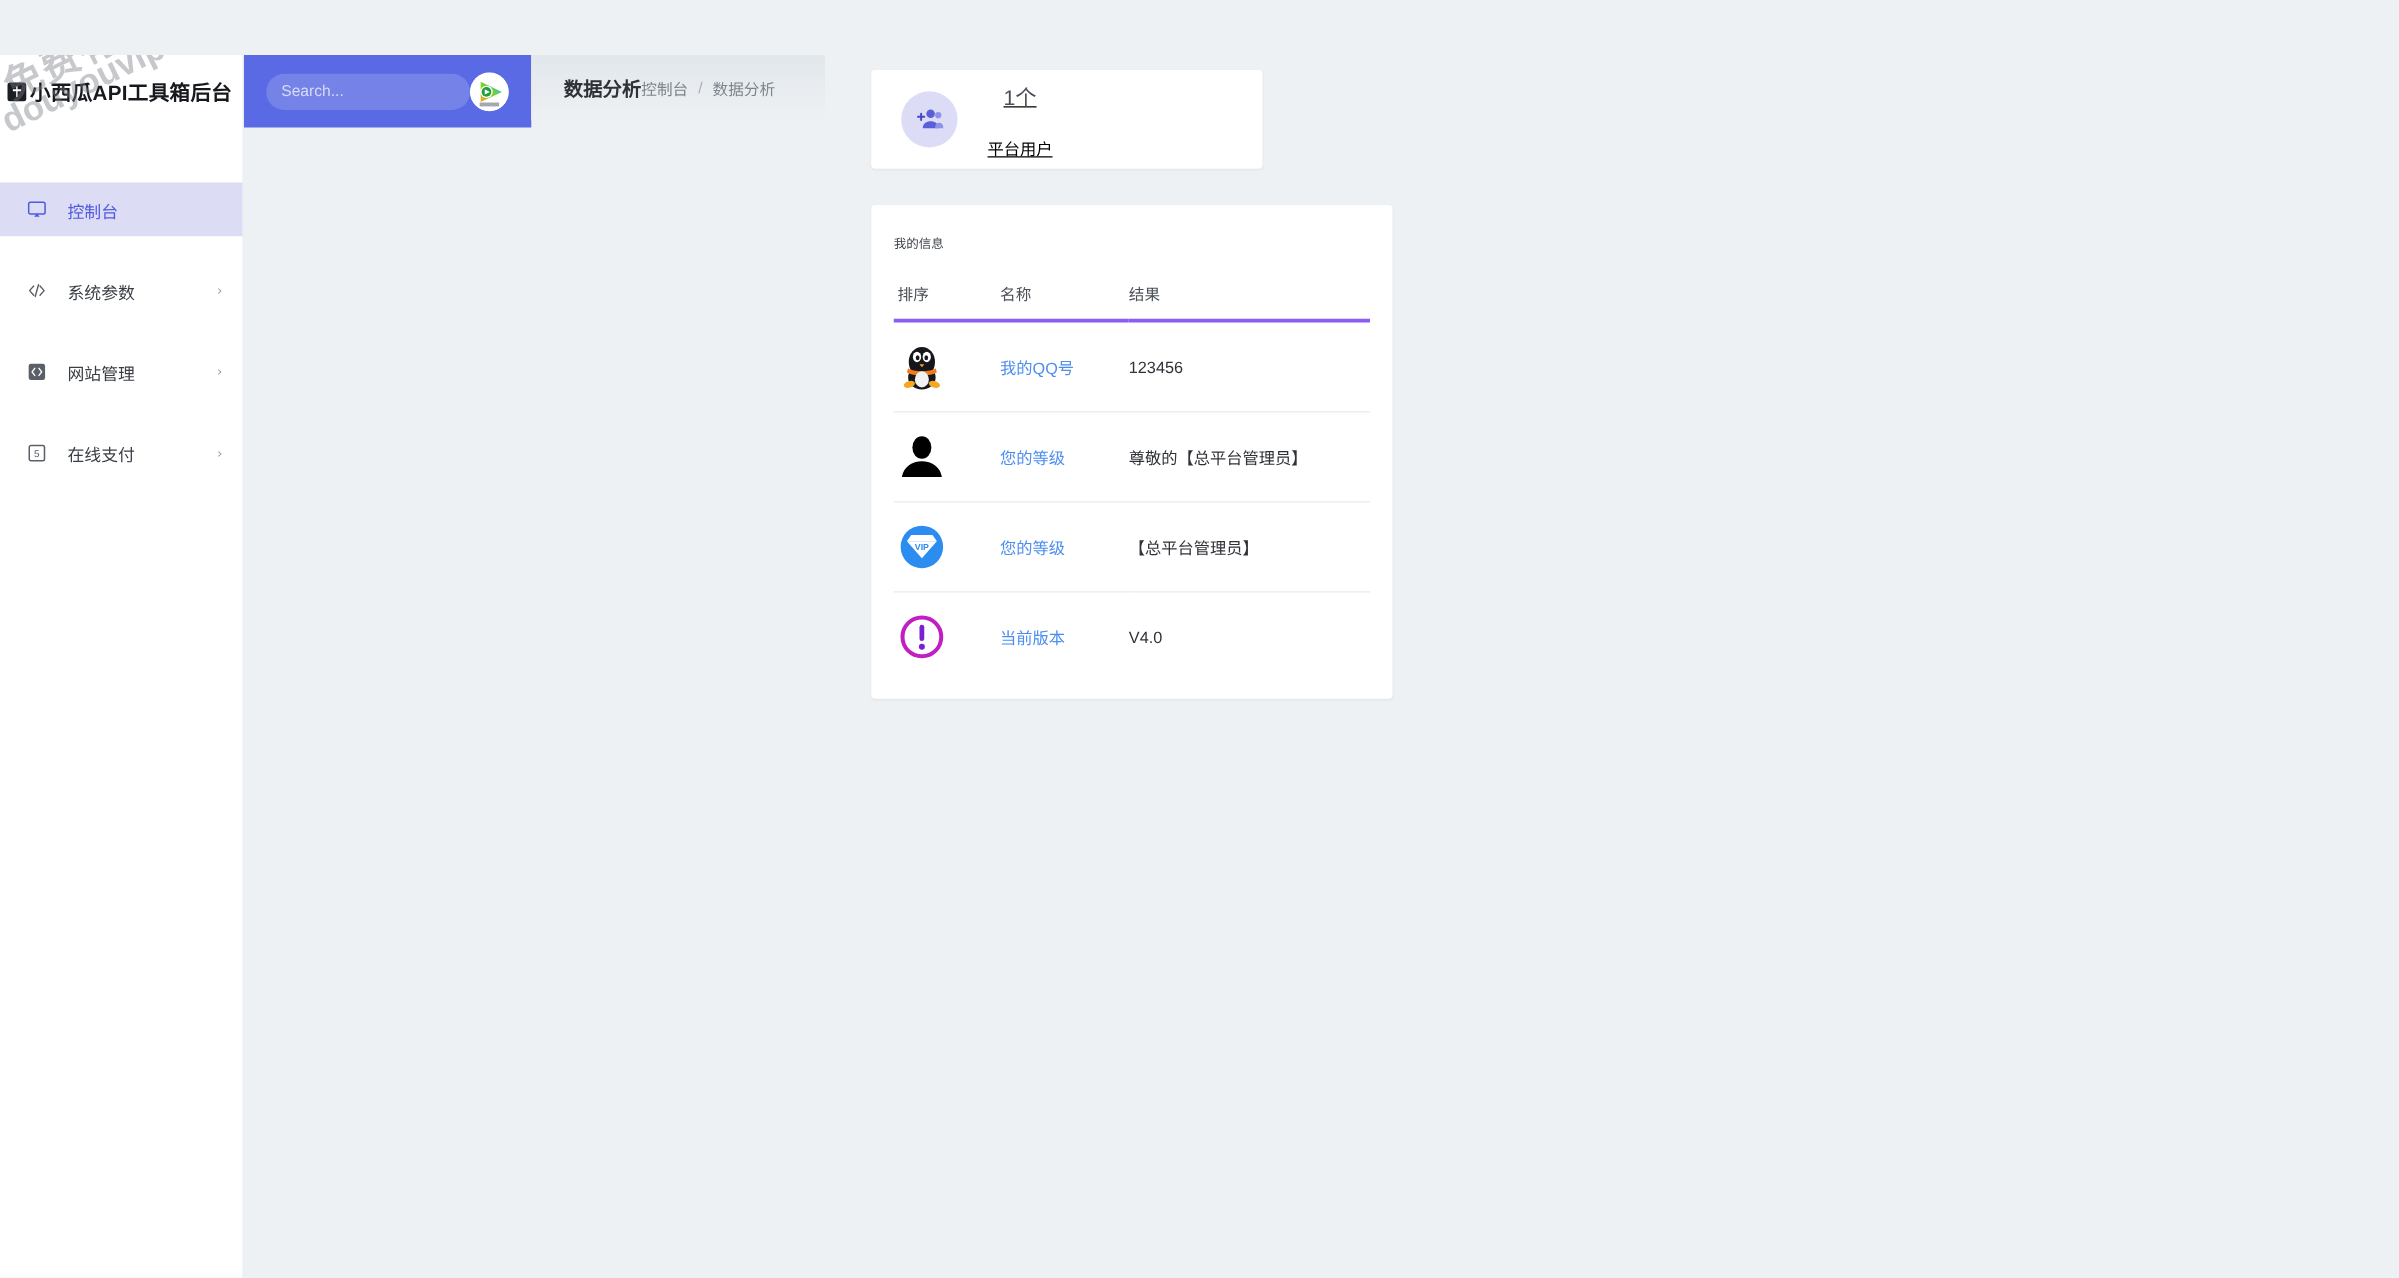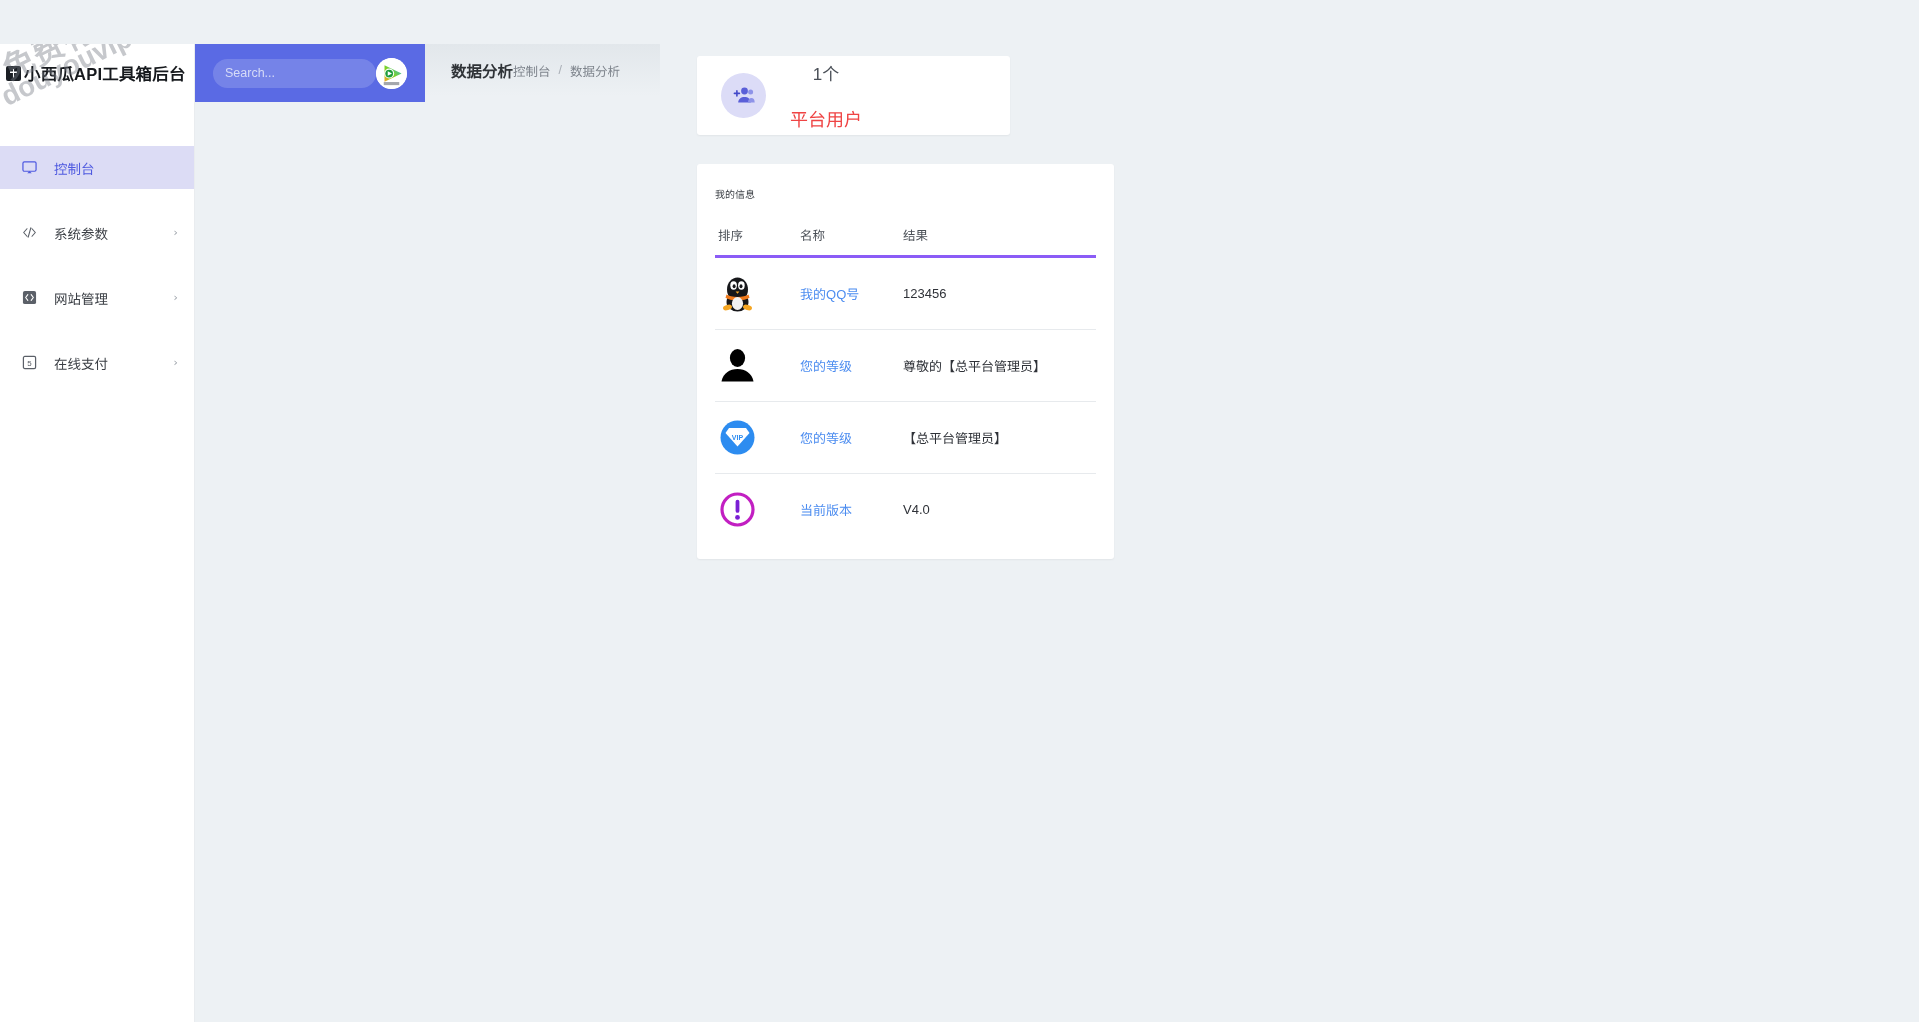--- a/index.html
+++ b/index.html
@@ -114,23 +114,23 @@
   .stat-card{
     width:313px; height:79px; background:#fff; border-radius:3px;
     box-shadow:0 1px 2px rgba(0,0,0,.05);
     display:flex; align-items:center; padding:0 24px; gap:24px;
   }
   .stat-icon{
     width:45px; height:45px; border-radius:50%;
     background:#dcdcf7; display:flex; align-items:center;
     justify-content:center; flex-shrink:0;
   }
-  .stat-text{ display:flex; flex-direction:column; align-items:center; gap:20px; }
+  .stat-text{ display:flex; flex-direction:column; align-items:center; gap:20px;text-decoration:underline; }
   .stat-value{ font-size:17px; color:#4a4f57; }
-  .stat-label{ font-size:18px; color:#ef4444;text-align:center; }
+  .stat-label{ font-size:13px; color:#000000;text-align:center; }
 
   
   .info-card{
     width:417px; background:#fff; border-radius:3px;
     box-shadow:0 1px 2px rgba(0,0,0,.05);
     margin-top:29px; padding:22px 18px 14px 18px;
   }
   .info-title{ font-size:10px; color:#3c4046; padding-left:0; }
   table{ width:100%; border-collapse:collapse; margin-top:24px; }
   th{

